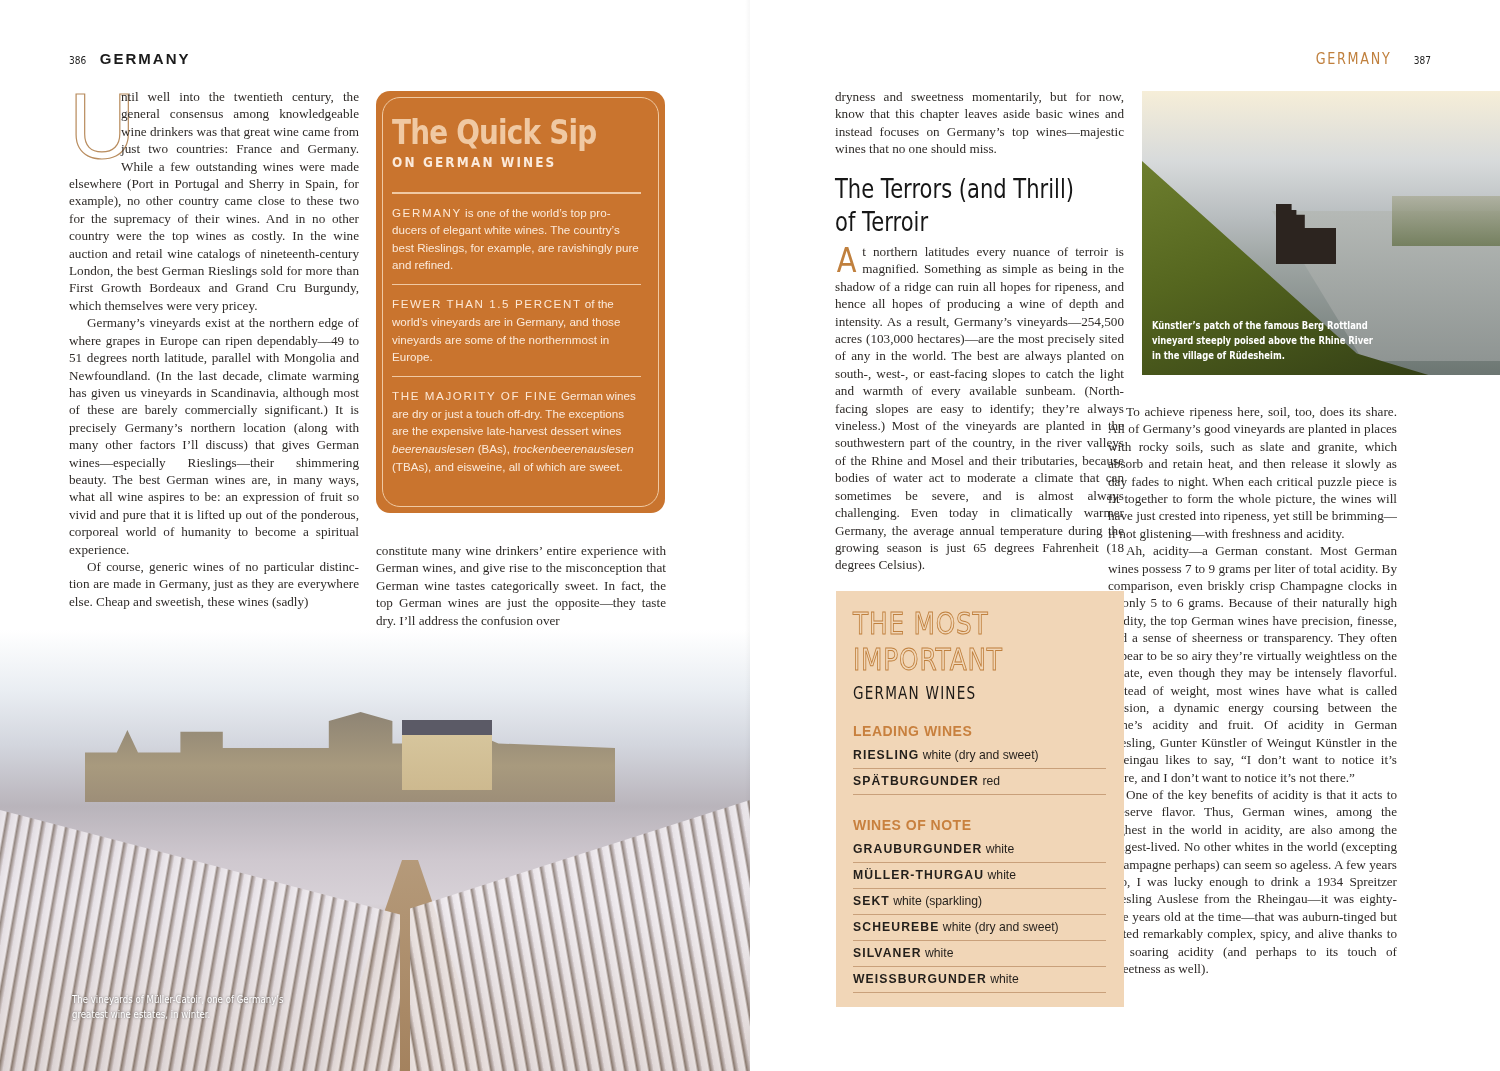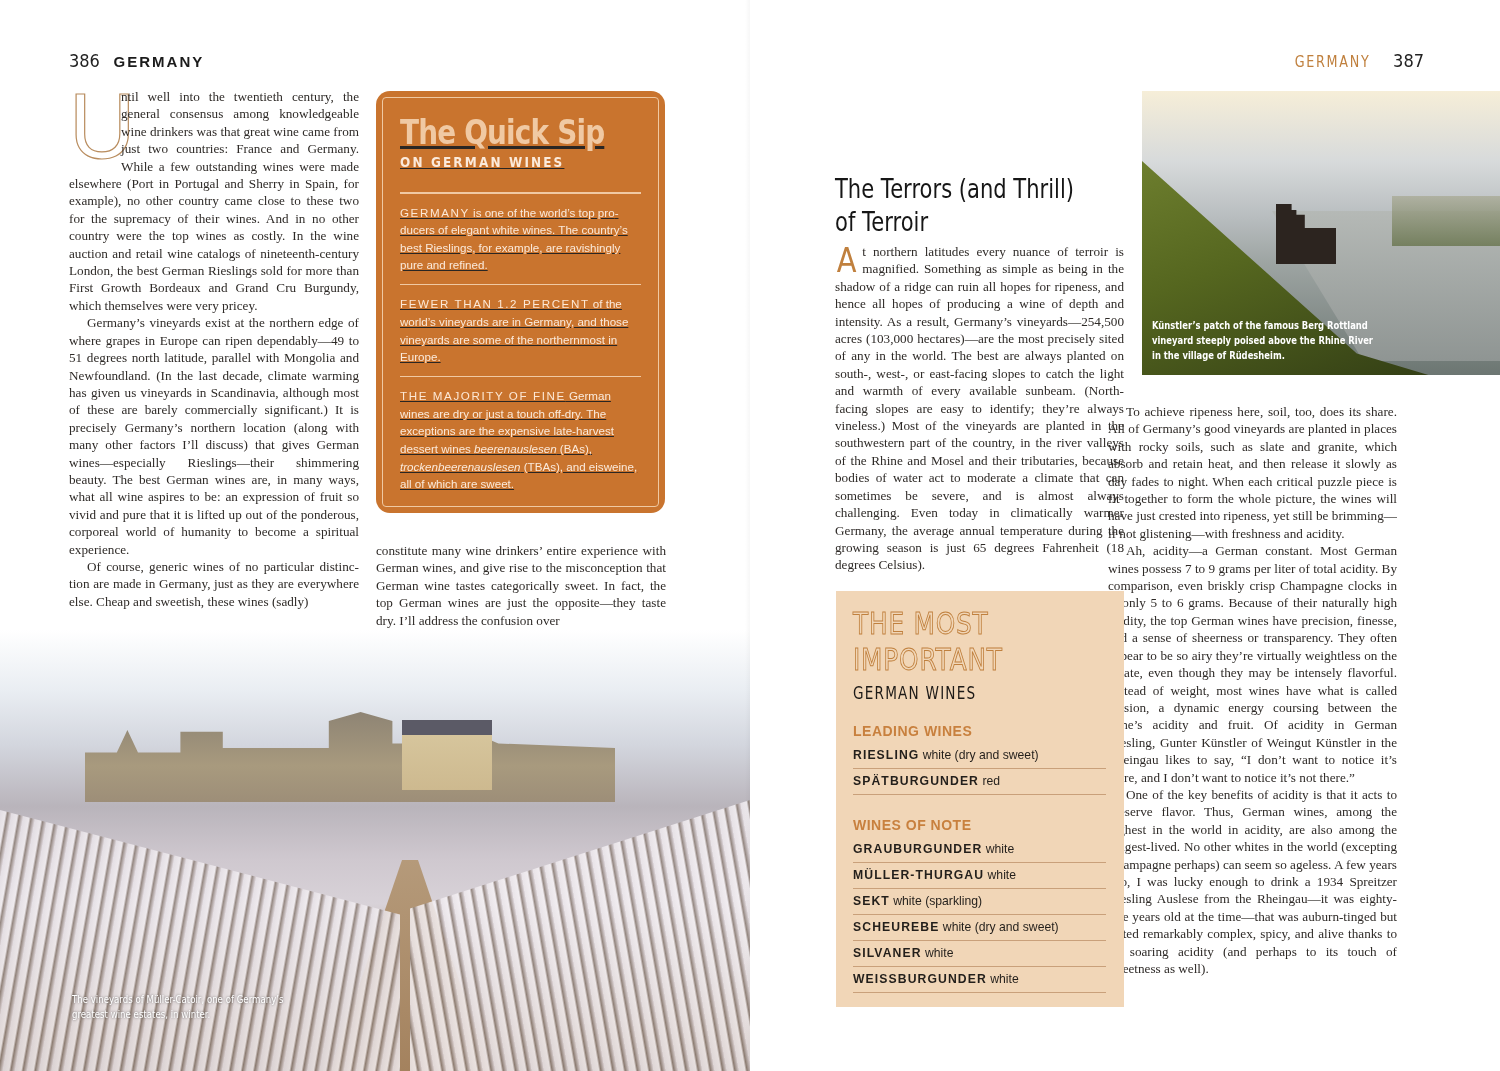--- a/index.html
+++ b/index.html
@@ -5,22 +5,22 @@
   * { box-sizing: border-box; margin: 0; padding: 0; }
   html, body { width: 1500px; height: 1071px; background: #ffffff; overflow: hidden; }
   body { position: relative; font-family: "Liberation Serif", serif; color: #2a2623; }
 
   .spread { position: absolute; left: 0; top: 0; width: 1500px; height: 1071px; }
   .page-left { position: absolute; left: 0; top: 0; width: 750px; height: 1071px; background: #fff; }
   .page-right { position: absolute; left: 750px; top: 0; width: 750px; height: 1071px; background: #fff; }
 
   .running-head { position: absolute; top: 50px; font-family: "Liberation Sans", sans-serif; font-size: 15px; letter-spacing: 1.5px; }
   .running-head.left { left: 69px; }
-  .running-head.right { right: 76px; text-align: center; }
-  .folio { font-family: "DejaVu Sans Condensed", "DejaVu Sans", sans-serif; font-weight: normal; color: #222; letter-spacing: 0; font-size: 18px; }
+  .running-head.right { right: 69px; text-align: center; }
+  .folio { font-family: "DejaVu Sans Condensed", "DejaVu Sans", sans-serif; font-weight: normal; color: #222; letter-spacing: 0; font-size: 10px; }
   .section-name { font-weight: bold; letter-spacing: 2px; }
   .running-head.left .section-name { color: #1b1b1b; margin-left: 8px; }
   .running-head.right .section-name { color: #c0803e; margin-right: 10px; font-weight: normal; font-family: "DejaVu Sans", sans-serif; transform: scaleX(0.85); display: inline-block; }
 
   .body-text { font-size: 13.2px; line-height: 17.4px; text-align: justify; hyphens: manual; color: #2e2a27; }
   .body-text p { text-indent: 18px; }
   .body-text p.first { text-indent: 0; }
 
   
   .col-l1 { position: absolute; left: 69px; top: 88px; width: 290px; }
@@ -30,23 +30,22 @@
     color: transparent; -webkit-text-stroke: 1.2px #b98d5f; font-weight: normal;
   }
   .col-l2 { position: absolute; left: 376px; top: 542px; width: 290px; }
 
   
   .quick-sip {
     position: absolute; left: 376px; top: 91px; width: 289px; height: 422px;
     background: #c9742e; border-radius: 14px; padding: 6px;
   }
   .quick-sip-inner {
-    width: 100%; height: 100%; border: 1.5px solid #efc9a2; border-radius: 4px;
-    padding: 14px 17px 0 17px;
-    text-decoration: underline;
+    width: 100%; height: 100%; border: 1.5px solid #efc9a2; border-radius: 18px;
+    padding: 14px 17px 0 9px;
   }
   .qs-title { font-family: "DejaVu Sans", sans-serif; font-weight: bold; font-size: 34px; color: #f0c9a3; letter-spacing: -1px; transform: scaleX(0.82); transform-origin: left; white-space: nowrap; line-height: 40px; }
   .qs-sub { font-family: "DejaVu Sans", sans-serif; font-weight: bold; font-size: 14px; color: #fbeadb; letter-spacing: 2.5px; transform: scaleX(0.86); transform-origin: left; white-space: nowrap; margin-top: 2px; }
   .qs-rule { height: 1.5px; background: #f0c9a3; margin: 22px 0 10px 0; }
   .qs-rule.mid { margin: 10px 0 10px 0; }
   .qs-para { font-family: "Liberation Sans", sans-serif; font-size: 11.6px; line-height: 17.6px; color: #fbeadb; }
   .qs-lead { letter-spacing: 1.6px; font-weight: normal; color: #fde8d5; }
   .qs-para em { font-style: italic; }
 
   
@@ -161,21 +160,21 @@
       <p>Of course, generic wines of no particular distinc­tion are made in Germany, just as they are every­where else. Cheap and sweetish, these wines (sadly)</p>
     </div>
 
     <div class="quick-sip">
       <div class="quick-sip-inner">
         <div class="qs-title">The Quick Sip</div>
         <div class="qs-sub">ON GERMAN WINES</div>
         <div class="qs-rule"></div>
         <p class="qs-para"><span class="qs-lead">GERMANY</span><span> is one of the world’s top pro­ducers of elegant white wines. The country’s best Rieslings, for example, are ravishingly pure and refined.</span></p>
         <div class="qs-rule mid"></div>
-        <p class="qs-para"><span class="qs-lead">FEWER THAN 1.2 PERCENT</span><span> of the world’s vineyards are in Germany, and those vineyards are some of the northernmost in Europe.</span></p>
+        <p class="qs-para"><span class="qs-lead">FEWER THAN 1.5 PERCENT</span><span> of the world’s vineyards are in Germany, and those vineyards are some of the northernmost in Europe.</span></p>
         <div class="qs-rule mid"></div>
         <p class="qs-para"><span class="qs-lead">THE MAJORITY OF FINE</span><span> German wines are dry or just a touch off-dry. The excep­tions are the expensive late-harvest dessert wines </span><em>beerenauslesen</em><span> (BAs), </span><em>trockenbeere­nauslesen</em><span> (TBAs), and eisweine, all of which are sweet.</span></p>
       </div>
     </div>
 
     <div class="col-l2 body-text">
       <p class="first">constitute many wine drinkers’ entire experience with German wines, and give rise to the misconcep­tion that German wine tastes categorically sweet. In fact, the top German wines are just the oppo­site—they taste dry. I’ll address the confusion over</p>
     </div>
 
     <div class="photo-left" aria-label="Frost-covered vineyard rows leading to a hilltop estate in winter">
@@ -193,20 +192,23 @@
 
   <div class="gutter-shade"></div>
 
   <div class="page-right">
     <div class="running-head right">
       <span class="section-name">GERMANY</span>
       <span class="folio">387</span>
     </div>
   </div>
 
+  <div class="col-r1 body-text">
+    <p class="first">dryness and sweetness momentarily, but for now, know that this chapter leaves aside basic wines and instead focuses on Germany’s top wines—majestic wines that no one should miss.</p>
+  </div>
 
   <h2 class="h2-terroir">
     <div>The Terrors (and Thrill)</div>
     <div>of Terroir</div>
   </h2>
 
   <div class="col-r1b body-text">
     <p class="first"><span class="dropcap-a">A</span><span>t northern latitudes every nuance of terroir is magnified. Something as simple as being in the shadow of a ridge can ruin all hopes for ripe­ness, and hence all hopes of producing a wine of depth and intensity. As a result, Germany’s vine­yards—254,500 acres (103,000 hectares)—are the most precisely sited of any in the world. The best are always planted on south-, west-, or east-facing slopes to catch the light and warmth of every available sunbeam. (North-facing slopes are easy to identify; they’re always vineless.) Most of the vineyards are planted in the southwestern part of the country, in the river valleys of the Rhine and Mosel and their tributaries, because bodies of water act to moderate a climate that can sometimes be severe, and is almost always challenging. Even today in climatically warmer Germany, the aver­age annual temperature during the growing season is just 65 degrees Fahrenheit (18 degrees Celsius).</span></p>
   </div>
 

